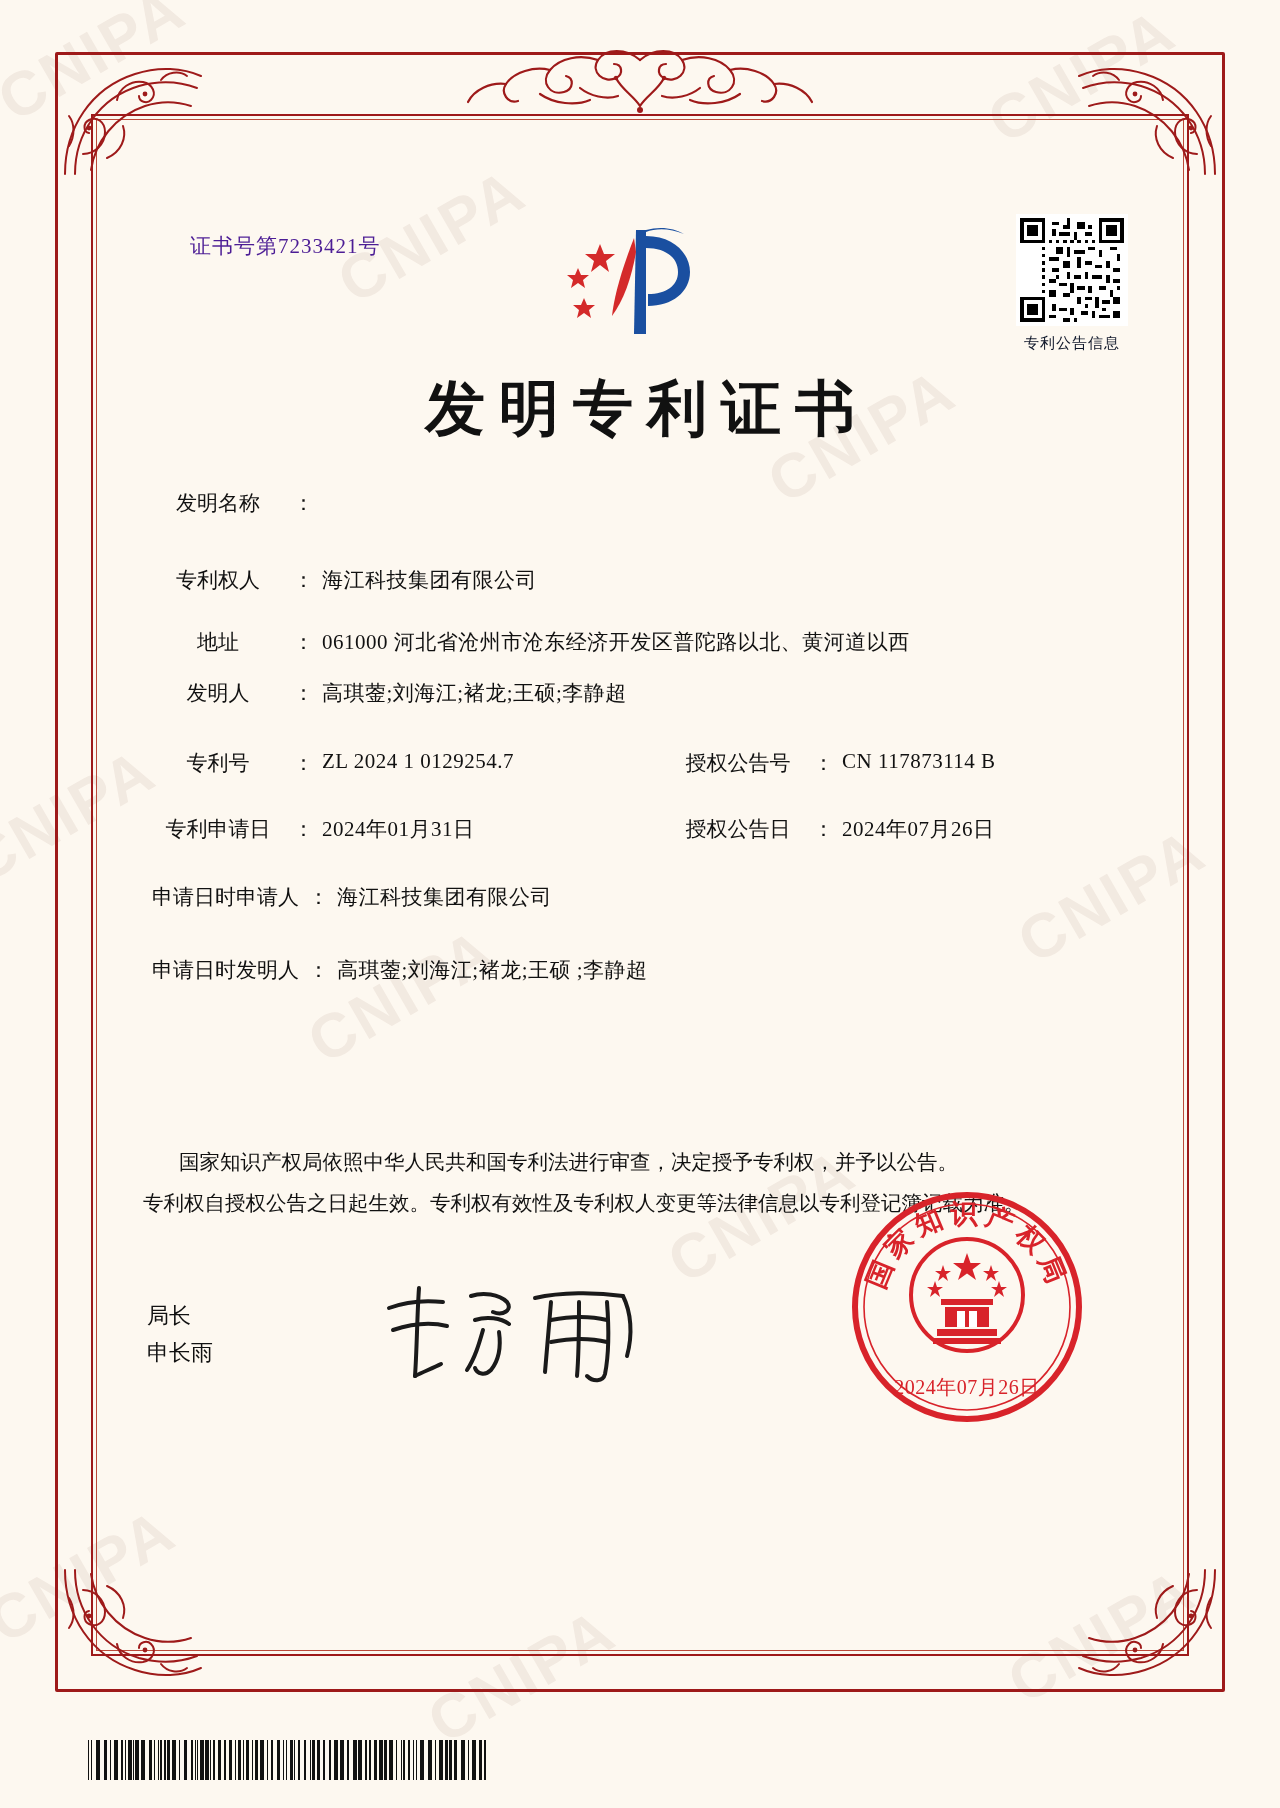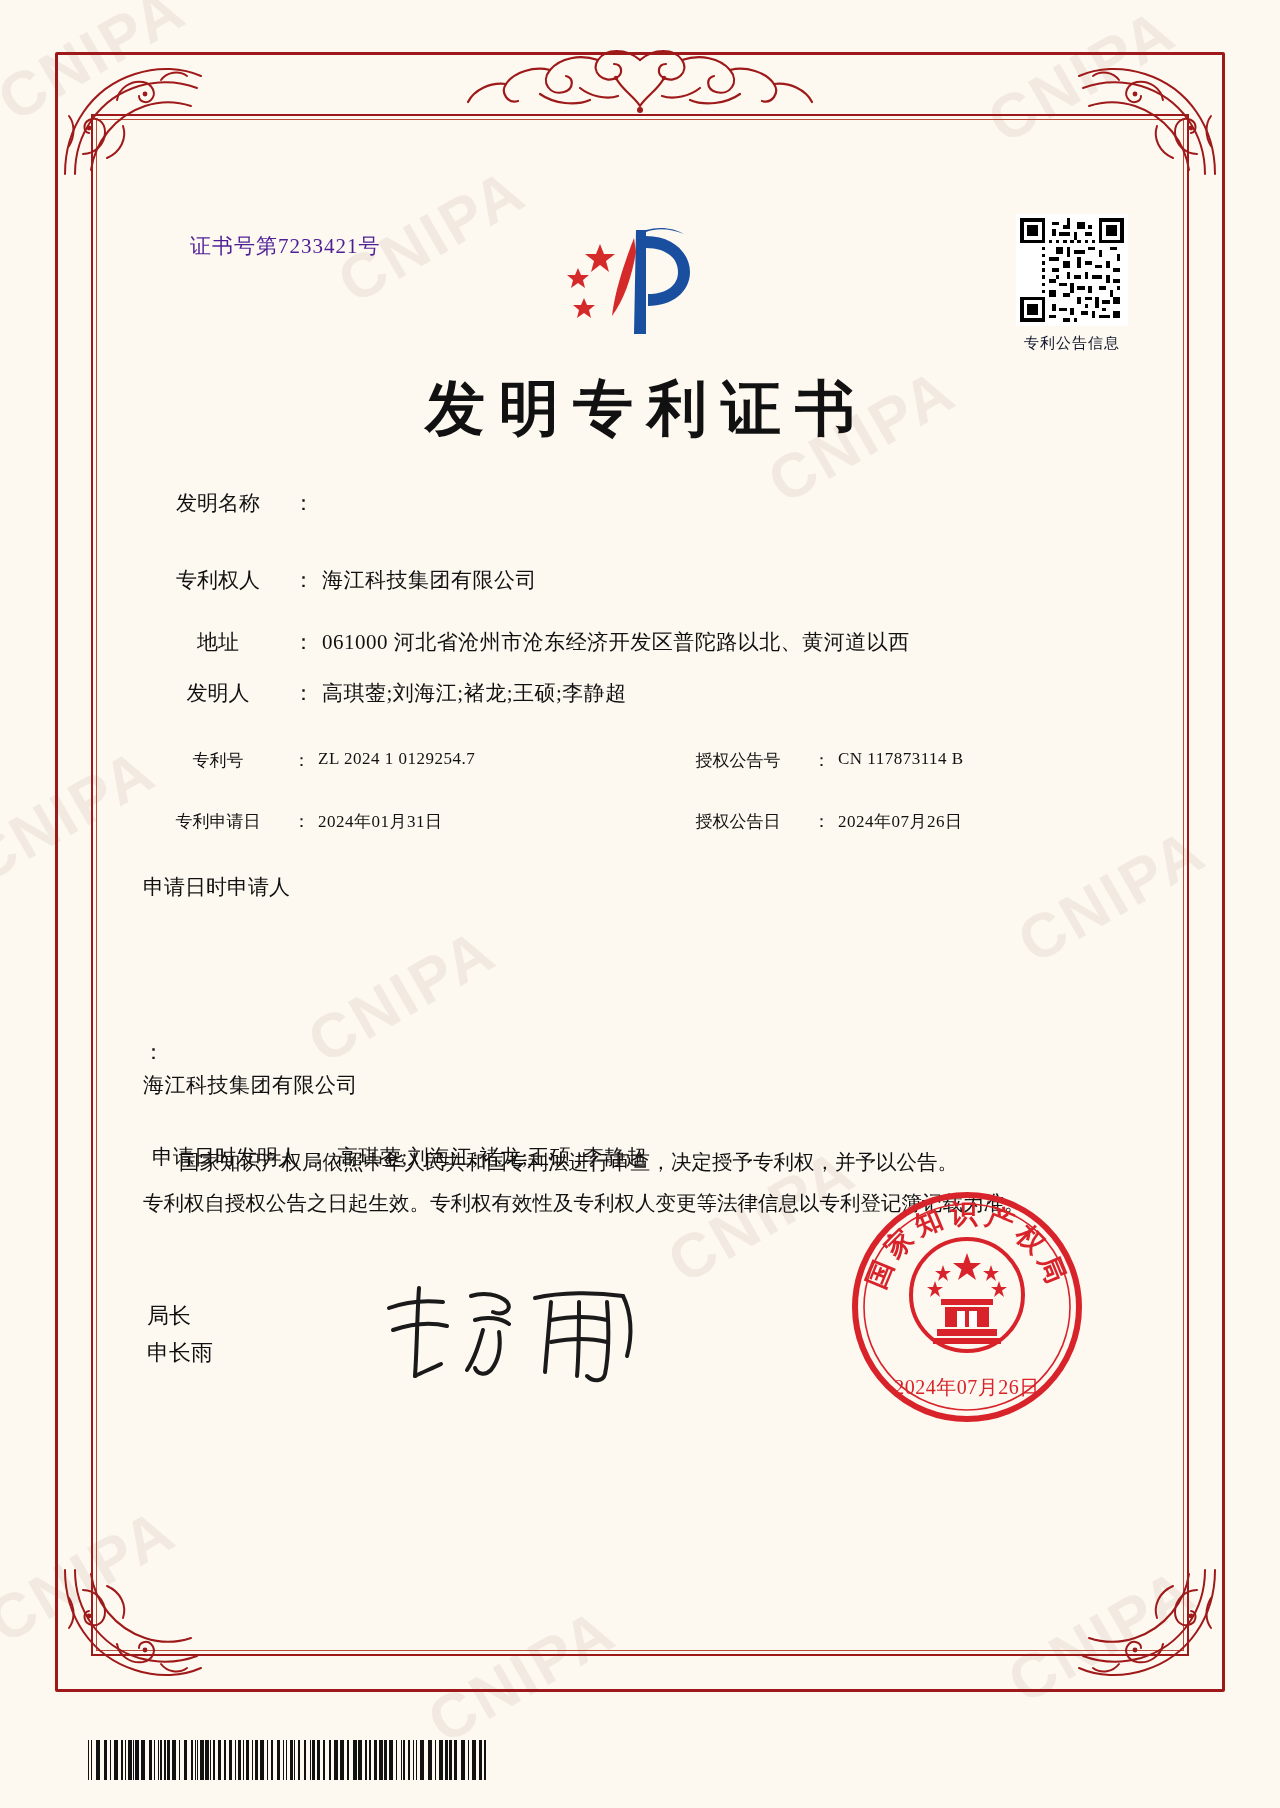--- a/index.html
+++ b/index.html
@@ -184,21 +184,21 @@
     margin: 0 8px 0 0;
   }
   .fv {
     flex: 1 1 auto;
     letter-spacing: 0.5px;
   }
   .two-col {
     display: flex;
     align-items: flex-start;
     margin-bottom: 30px;
-    font-size: 17px;
+    font-size: 21px;
     color: #111;
   }
   .col-a { flex: 0 0 520px; display: flex; }
   .col-b { flex: 1 1 auto; display: flex; }
   .col-b .fl { flex: 0 0 150px; }
 
   .legal {
     position: absolute;
     left: 28px;
     right: 24px;
@@ -582,21 +582,21 @@
         </span>
         <span class="col-b">
           <span class="fl">
             <span>授权公告日</span>
           </span>
           <span class="colon">：</span>
           <span class="fv">2024年07月26日</span>
         </span>
       </div>
 
-      <div class="field-row" style="margin-bottom:40px;flex-direction:column;">
+      <div class="field-row" style="margin-bottom:40px;">
         <span class="fl" style="flex:0 0 165px;">
           <span>申请日时申请人</span>
         </span>
         <span class="colon">：</span>
         <span class="fv">海江科技集团有限公司</span>
       </div>
 
       <div class="field-row">
         <span class="fl" style="flex:0 0 165px;">
           <span>申请日时发明人</span>

